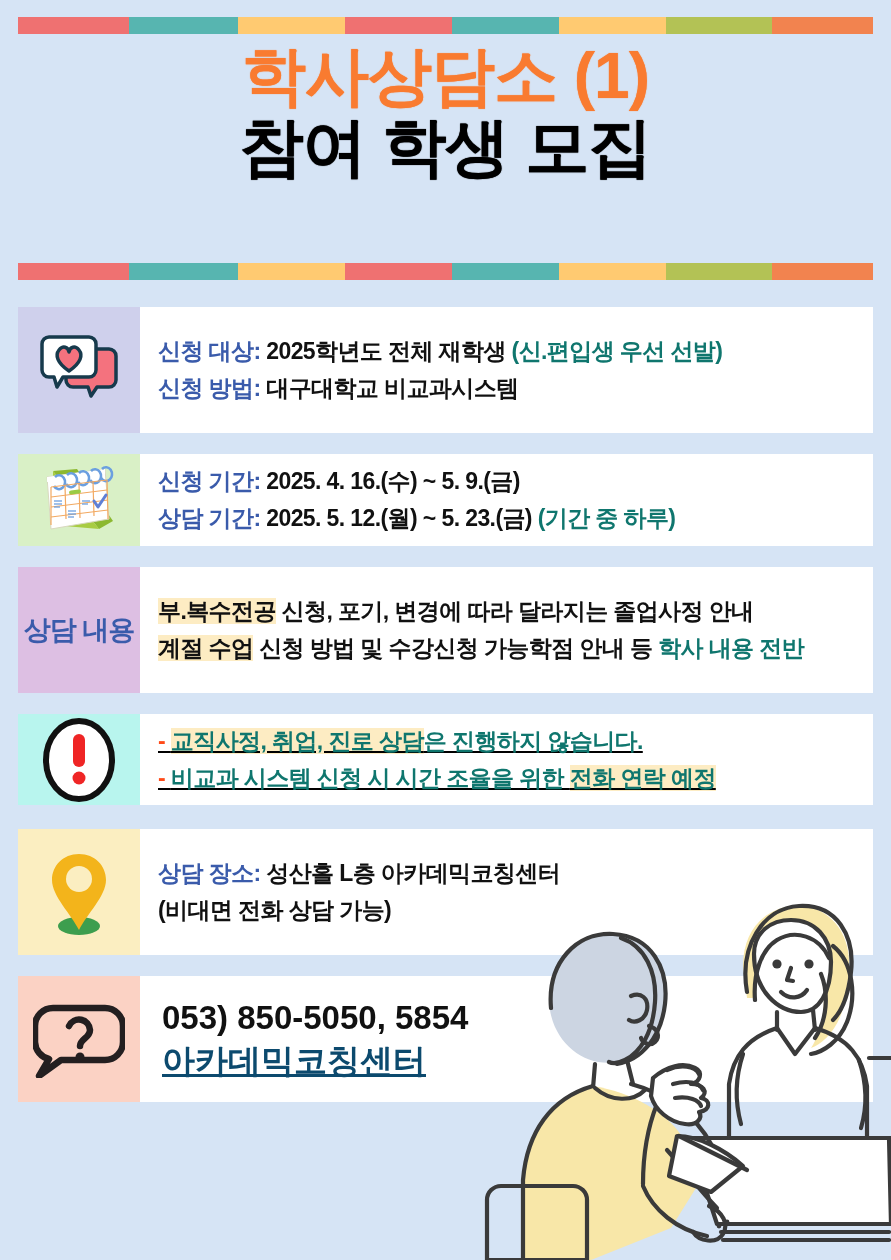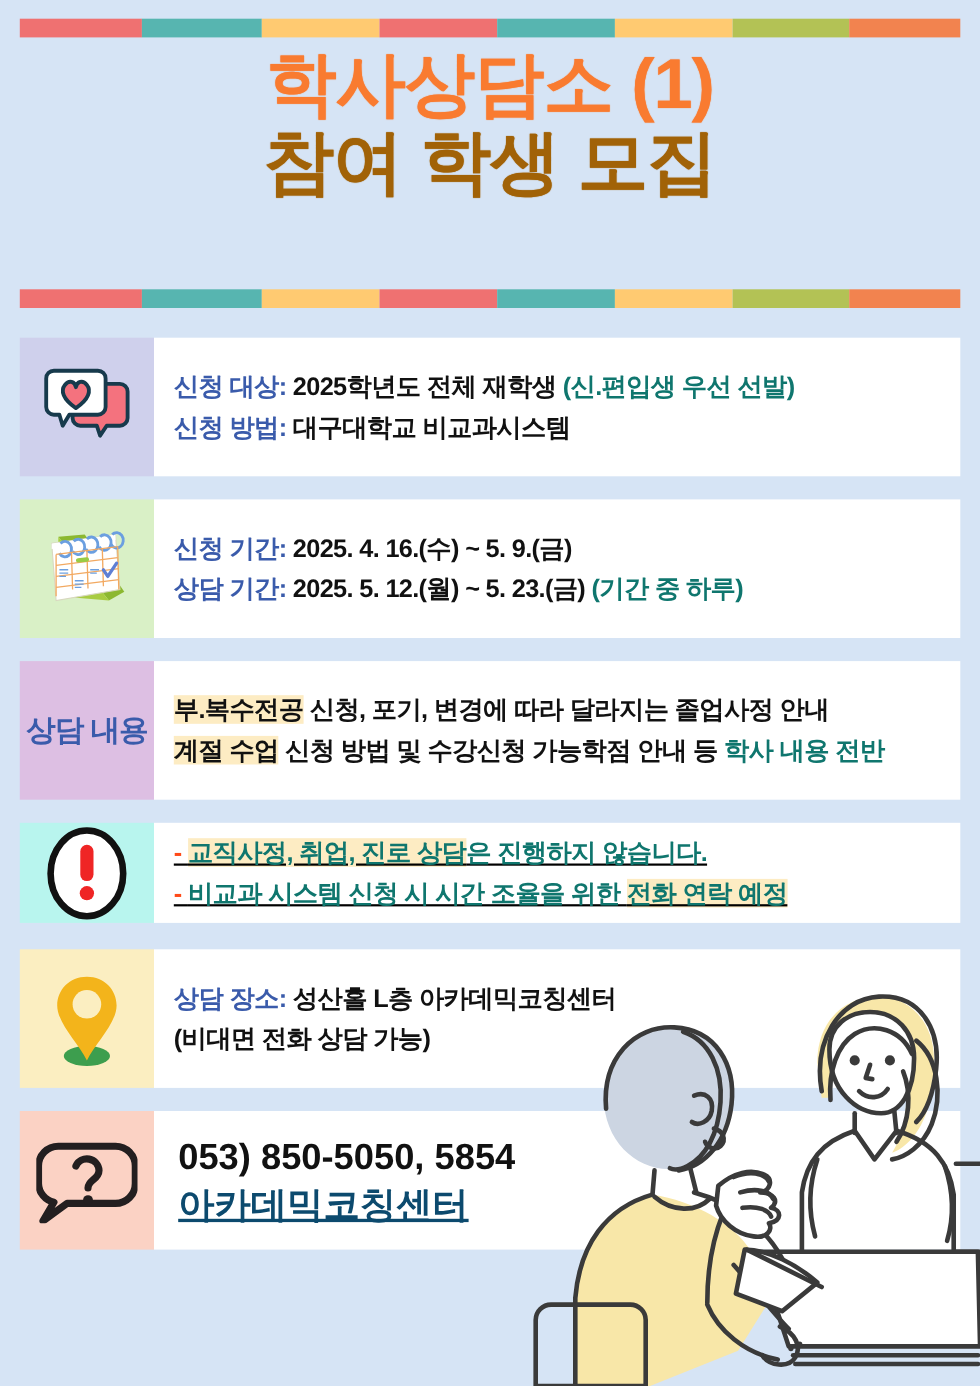--- a/index.html
+++ b/index.html
@@ -31,21 +31,21 @@
     line-height:1.02;
     letter-spacing:-1px;
   }
   .title-line {
     font-size:64px;
     font-weight:bold;
     display:block;
     text-shadow:0 0 1px currentColor;
   }
   .title-line-1 { color:#f97b30; }
-  .title-line-2 { color:#a16207; margin-top:6px; }
+  .title-line-2 { color:#000000; margin-top:6px; }
 
   
   .rows {
     position:absolute;
     top:307px; left:18px;
     width:855px;
   }
   .row {
     display:flex;
     align-items:stretch;
@@ -78,21 +78,21 @@
     letter-spacing:-0.6px;
   }
   .lbl { color:#3a5bab; }
   .red { color:#0f766e; }
   .hl  { background:#fdecc3; }
   .blue{ color:#0c4a6e;text-decoration:underline; }
 
   
   .r1 { height:126px; }
   .r1 .row-icon { background:#cfd0ec; }
-  .r2 { height:126px; }
+  .r2 { height:92px; }
   .r2 .row-icon { background:#d9f0c6; }
   .r3 { height:126px; }
   .r3 .row-icon { background:#ddbfe3; }
   .r4 { height:91px;text-decoration:underline; }
   .r4 .row-icon { background:#b8f5ee; }
   .r5 { height:126px;margin-top:24px; }
   .r5 .row-icon { background:#fbeec1; }
   .r6 { height:126px; }
   .r6 .row-icon { background:#fbd2c4; }
 

